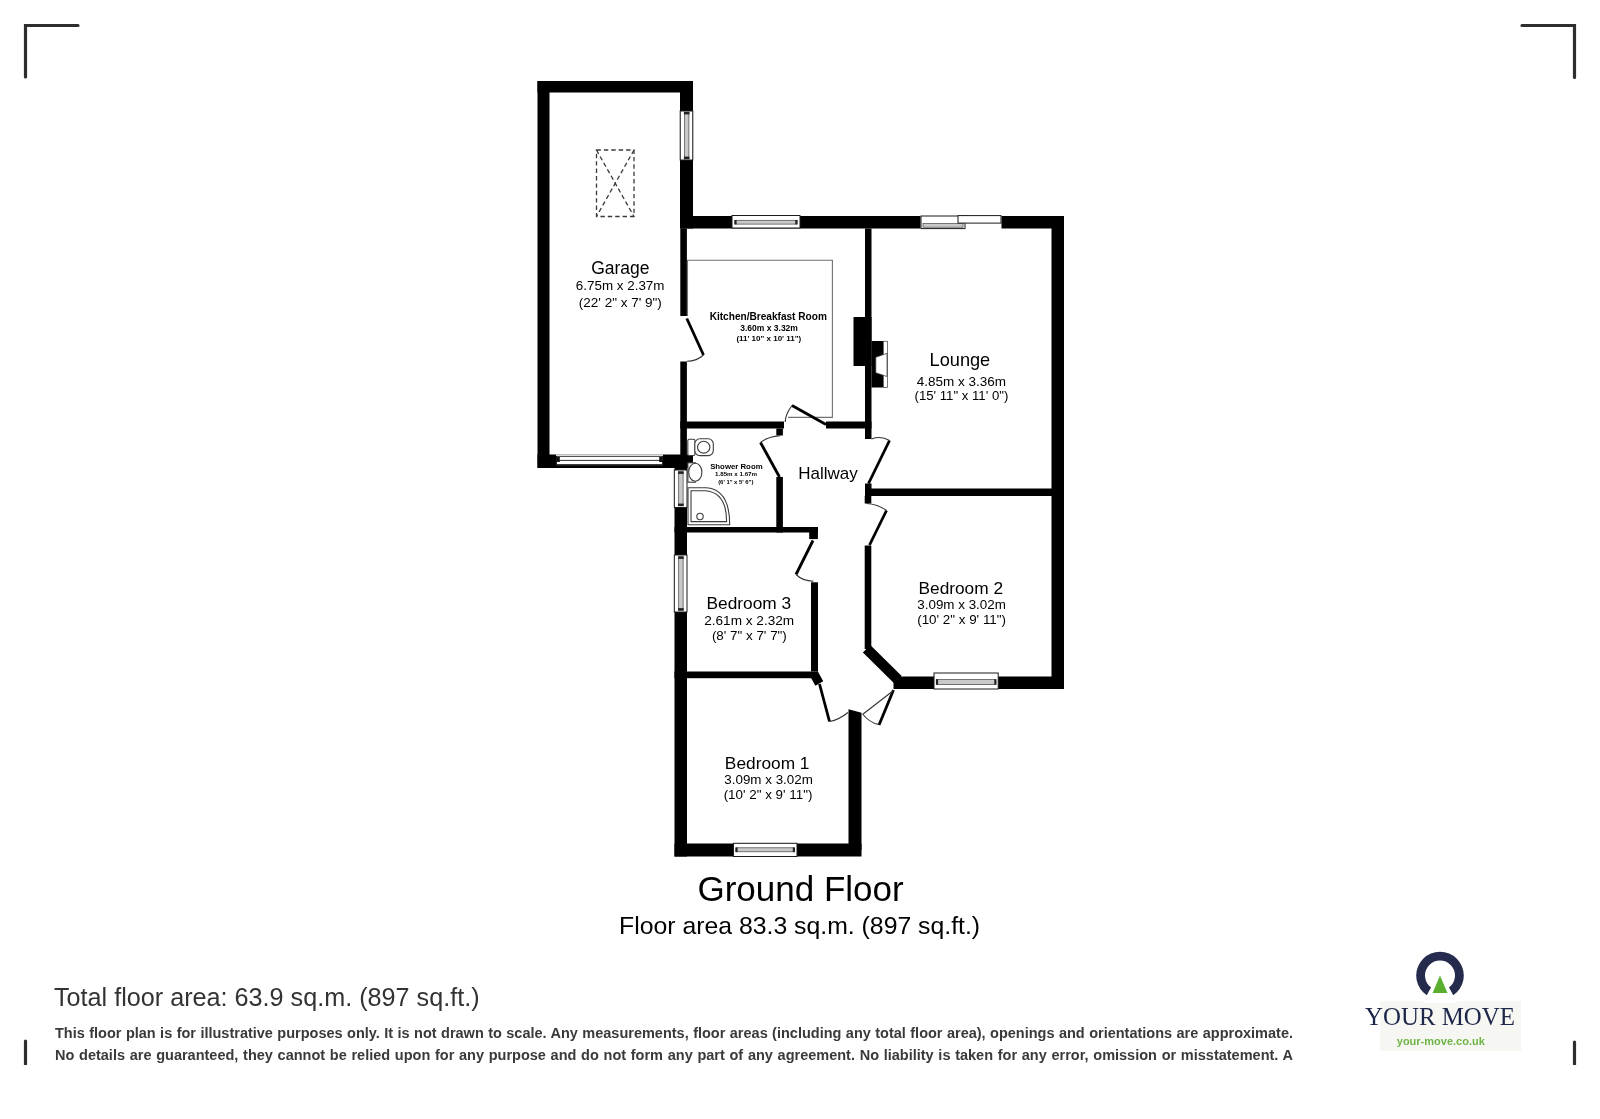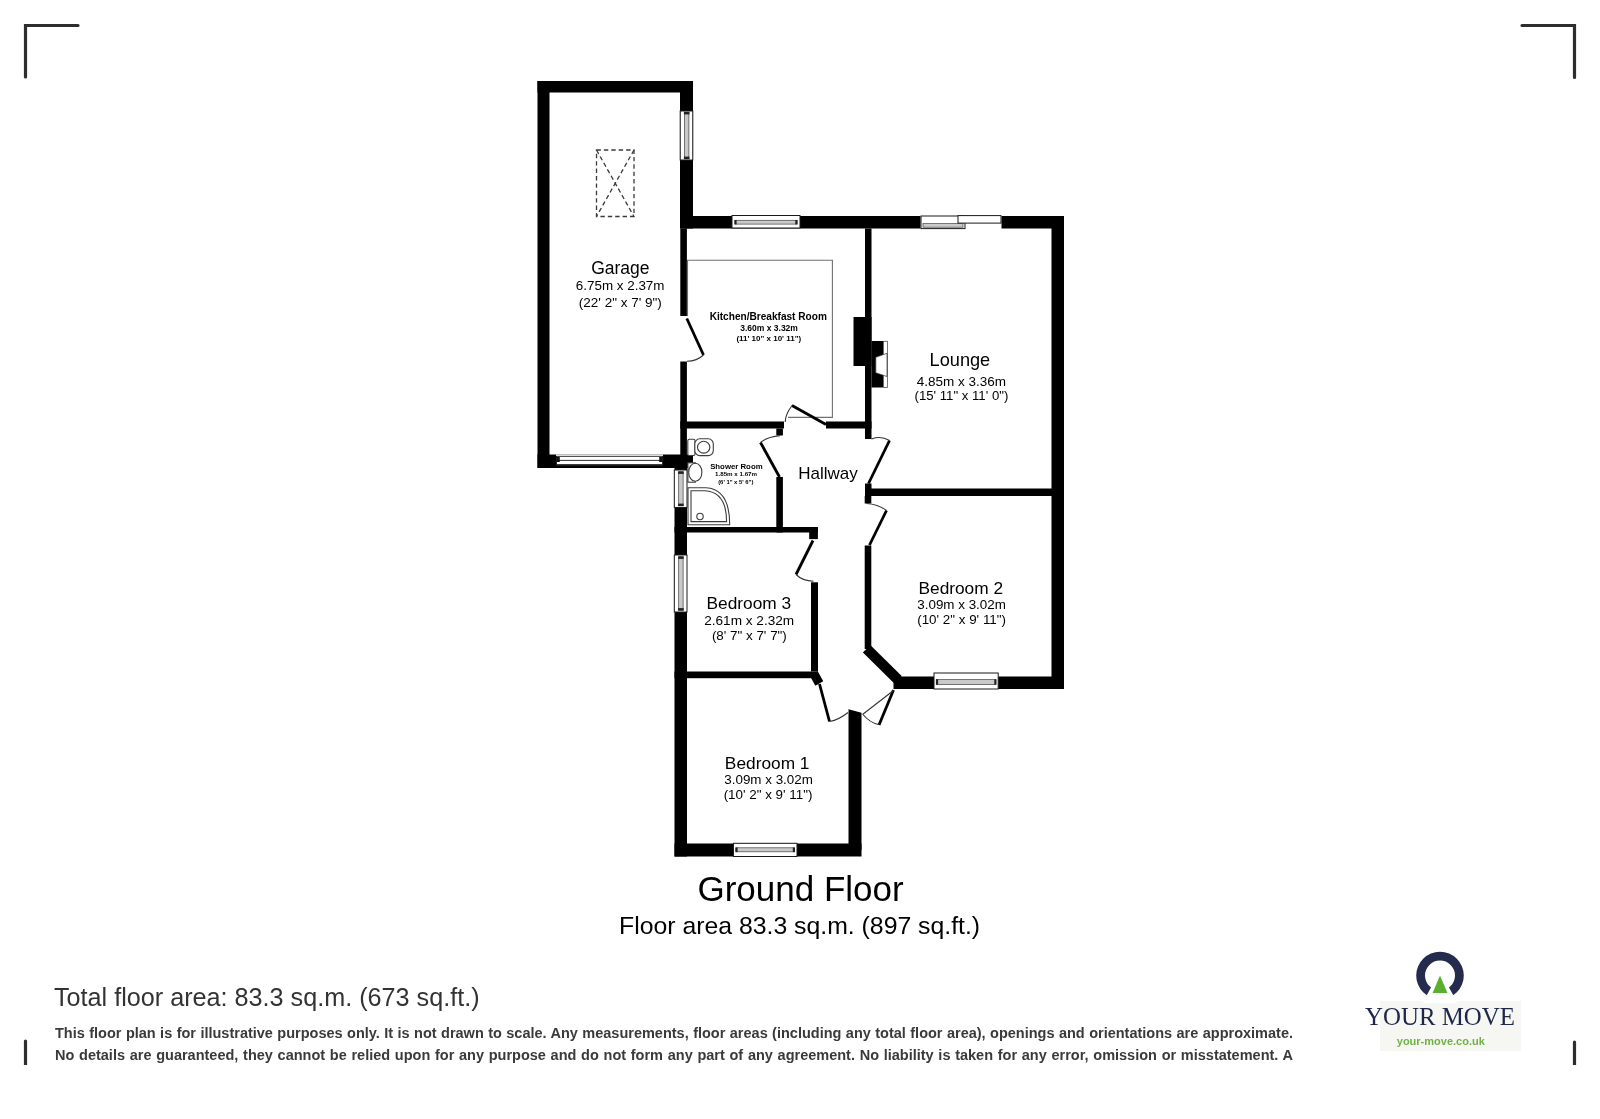--- a/index.html
+++ b/index.html
@@ -221,15 +221,15 @@
 
   <rect x="1380" y="1001" width="141" height="50" fill="#f6f7f3"></rect>
   <path d="M1440,951.7 A23.8,23.8 0 1 0 1440,999.3 A23.8,23.8 0 1 0 1440,951.7 Z
            M1440,960.5 A15,15 0 1 1 1440,990.5 A15,15 0 1 1 1440,960.5 Z" fill="#252b4c" fill-rule="evenodd"></path>
   <polygon points="1440,971 1422.5,1003 1457.5,1003" fill="#ffffff"></polygon>
   <polygon points="1440,975.6 1432.6,992.9 1447.5,992.9" fill="#5aaf31"></polygon>
   <text transform="scale(1.0001)" x="1439.85" y="1024.9" font-size="24.9" font-family="Liberation Serif, serif" fill="#1e2749" text-anchor="middle">YOUR MOVE</text>
   <text transform="scale(1.0001)" x="1440.65" y="1044.6" font-size="11" font-family="Liberation Sans, sans-serif" font-weight="bold" fill="#6eb344" text-anchor="middle">your-move.co.uk</text>
 </svg>
 
-<div id="total">Total floor area: 83.3 sq.m. (673 sq.ft.)</div>
+<div id="total">Total floor area: 63.9 sq.m. (897 sq.ft.)</div>
 <div id="disc">This floor plan is for illustrative purposes only. It is not drawn to scale. Any measurements, floor areas (including any total floor area), openings and orientations are approximate. No details are guaranteed, they cannot be relied upon for any purpose and do not form any part of any agreement. No liability is taken for any error, omission or misstatement. A party must rely upon its own inspection(s). Powered by www.Propertybox.io</div>
 </div>
 
 </body></html>

